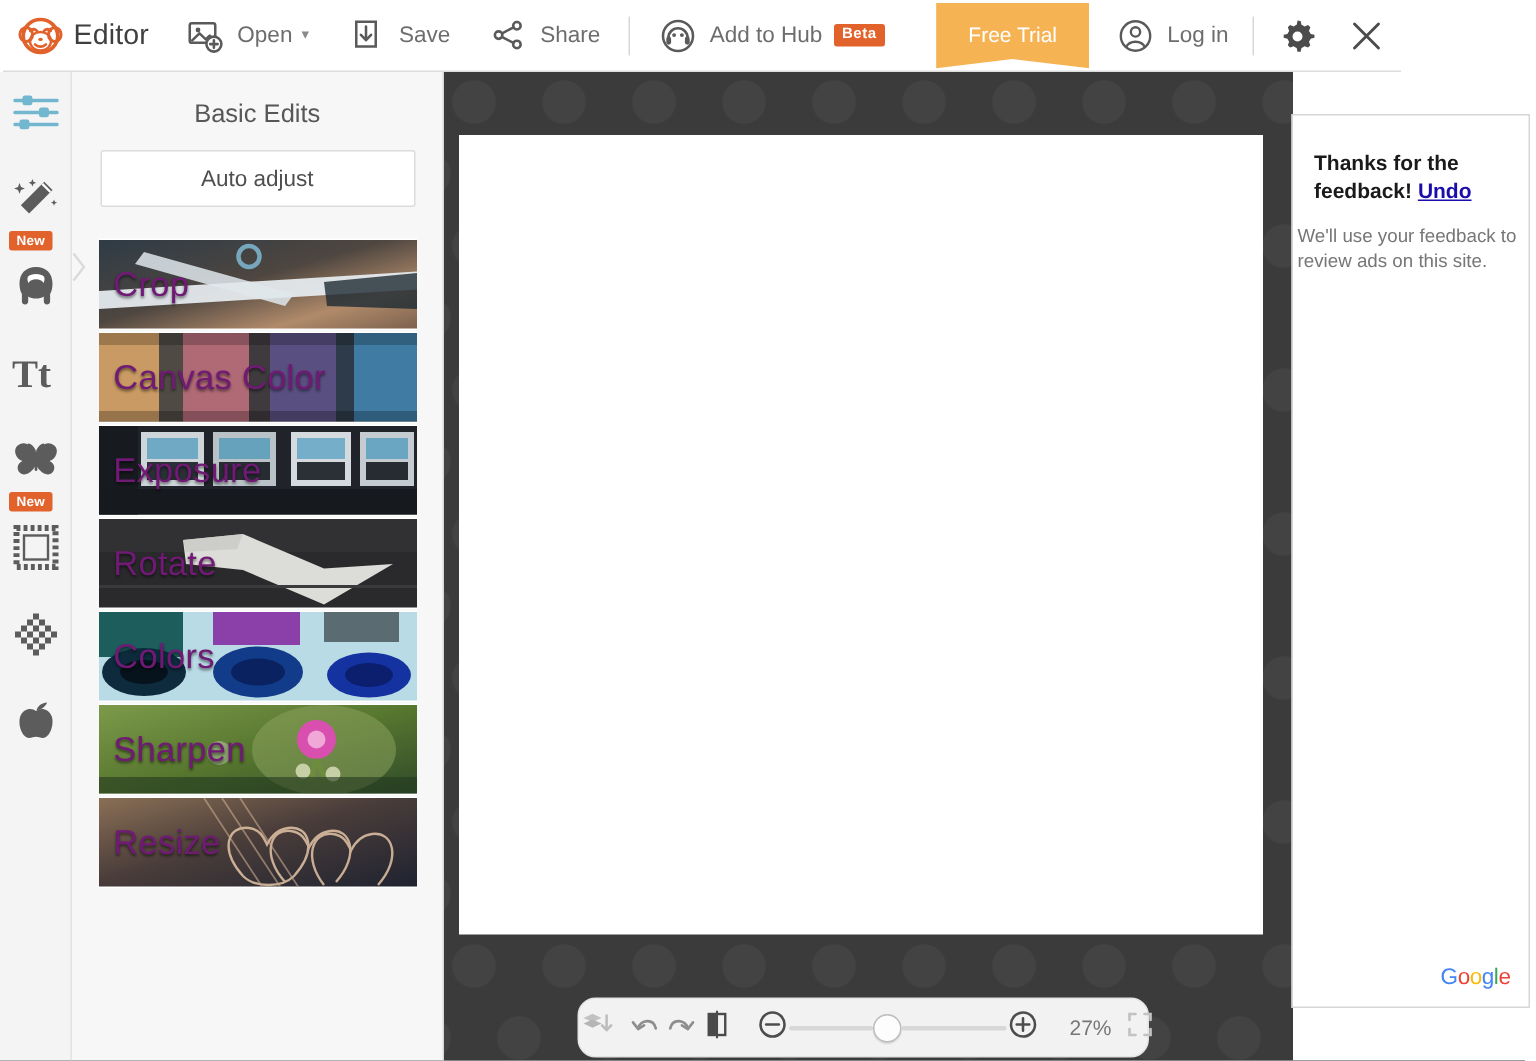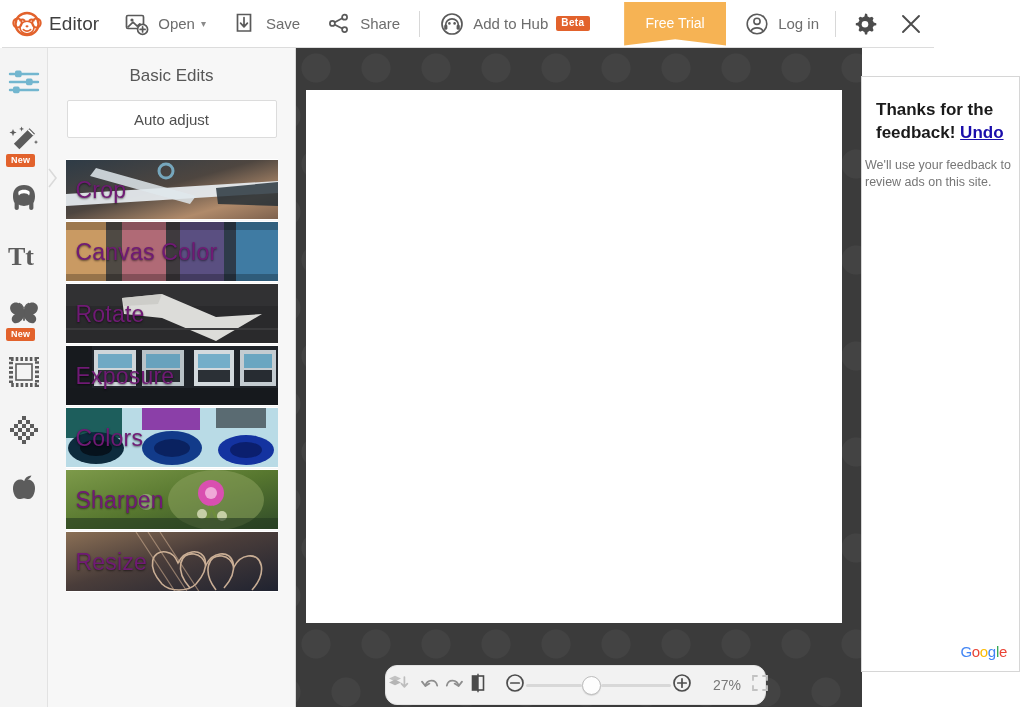--- a/index.html
+++ b/index.html
@@ -49,21 +49,21 @@
   .iconbtn{width:30px;height:30px;margin:0 8px;cursor:pointer;display:block;}
 
   
   .rail{
     position:absolute;left:0;top:48px;width:48px;height:659px;
     background:#f4f4f4;border-right:1px solid #e2e2e2;
     box-sizing:border-box;z-index:20;
   }
   .rail-item{
     position:relative;width:48px;height:48px;margin-top:10px;
-    display:flex;align-items:center;justify-content:center;cursor:pointer;
+    display:flex;align-items:flex-start;justify-content:center;cursor:pointer;
   }
   .rail-item svg{display:block;}
   .newbadge{
     position:absolute;left:6px;bottom:-3px;background:#e2622c;color:#fff;
     font-size:9px;font-weight:bold;padding:2px 5px;border-radius:2px;
     line-height:1;letter-spacing:.2px;
   }
 
   
   .panel{
@@ -144,21 +144,21 @@
     min-width:34px;text-align:right;
   }
 
   
   .adpanel{
     position:absolute;left:861px;top:76px;width:159px;height:596px;
     background:#ffffff;border:1px solid #d6d6d6;box-sizing:border-box;
     z-index:20;font-family:"Liberation Sans",sans-serif;
   }
   .ad-head{
-    font-size:17px;font-weight:bold;color:#1a1a1a;
+    font-size:14px;font-weight:bold;color:#1a1a1a;
     padding:22px 14px 0;line-height:1.35;
   }
   .ad-head a{color:#1a0dab;text-decoration:underline;font-weight:bold;}
   .ad-body{
     font-size:12.5px;color:#767676;padding:12px 3px 0;line-height:1.38;
   }
   .ad-foot{position:absolute;right:12px;bottom:10px;}
   .g{font-size:15px;letter-spacing:-.3px;font-family:"Liberation Sans",sans-serif;}
   .g1{color:#4285f4}.g2{color:#ea4335}.g3{color:#fbbc05}
   .g4{color:#4285f4}.g5{color:#34a853}.g6{color:#ea4335}
@@ -422,33 +422,20 @@
             <rect x="56" y="0" width="44" height="61" fill="#b06a76"></rect>
             <rect x="100" y="0" width="14" height="61" fill="#3f3a3e"></rect>
             <rect x="114" y="0" width="44" height="61" fill="#5a4f81"></rect>
             <rect x="158" y="0" width="12" height="61" fill="#2e3b4a"></rect>
             <rect x="170" y="0" width="42" height="61" fill="#3f7ba3"></rect>
             <rect x="0" y="0" width="212" height="8" fill="#000" opacity=".22"></rect>
             <rect x="0" y="52" width="212" height="9" fill="#000" opacity=".25"></rect>
           </svg>
         </span>
         <span class="cap">Canvas Color</span>
-      </div>
-
-      <div class="thumb">
-        <span class="art">
-          <svg viewBox="0 0 212 61" width="212" height="61" preserveAspectRatio="none">
-            <rect width="212" height="61" fill="#2a2a2c"></rect>
-            <rect y="0" width="212" height="22" fill="#313133"></rect>
-            <path d="M56 14 L96 10 L150 33 L196 30 L150 57 L96 34 L58 30 Z" fill="#e9e9e6" opacity=".93"></path>
-            <path d="M56 14 L96 10 L92 20 L58 22 Z" fill="#c9c9c4" opacity=".8"></path>
-            <rect y="44" width="212" height="2" fill="#3a3a3c"></rect>
-          </svg>
-        </span>
-        <span class="cap">Rotate</span>
       </div>
 
       <div class="thumb">
         <span class="art">
           <svg viewBox="0 0 212 61" width="212" height="61" preserveAspectRatio="none">
             <rect width="212" height="61" fill="#20242a"></rect>
             <g>
               <rect x="28" y="4" width="42" height="36" fill="#cfd6da"></rect>
               <rect x="32" y="8" width="34" height="14" fill="#6fa9c4"></rect>
               <rect x="32" y="24" width="34" height="12" fill="#2b3036"></rect>
@@ -460,20 +447,33 @@
               <rect x="132" y="24" width="32" height="12" fill="#2b3036"></rect>
               <rect x="174" y="4" width="36" height="36" fill="#c4ccd1"></rect>
               <rect x="178" y="8" width="28" height="14" fill="#6aa6c1"></rect>
               <rect x="178" y="24" width="28" height="12" fill="#272c32"></rect>
             </g>
             <rect x="0" y="0" width="26" height="61" fill="#171a1e"></rect>
             <rect x="0" y="42" width="212" height="19" fill="#16191d"></rect>
           </svg>
         </span>
         <span class="cap">Exposure</span>
+      </div>
+
+      <div class="thumb">
+        <span class="art">
+          <svg viewBox="0 0 212 61" width="212" height="61" preserveAspectRatio="none">
+            <rect width="212" height="61" fill="#2a2a2c"></rect>
+            <rect y="0" width="212" height="22" fill="#313133"></rect>
+            <path d="M56 14 L96 10 L150 33 L196 30 L150 57 L96 34 L58 30 Z" fill="#e9e9e6" opacity=".93"></path>
+            <path d="M56 14 L96 10 L92 20 L58 22 Z" fill="#c9c9c4" opacity=".8"></path>
+            <rect y="44" width="212" height="2" fill="#3a3a3c"></rect>
+          </svg>
+        </span>
+        <span class="cap">Rotate</span>
       </div>
 
       <div class="thumb">
         <span class="art">
           <svg viewBox="0 0 212 61" width="212" height="61" preserveAspectRatio="none">
             <rect width="212" height="61" fill="#b9dbe6"></rect>
             <rect x="0" y="0" width="56" height="30" fill="#1d5e5c"></rect>
             <rect x="76" y="0" width="58" height="22" fill="#8b3fa8"></rect>
             <rect x="150" y="0" width="50" height="20" fill="#5a6b72"></rect>
             <ellipse cx="30" cy="40" rx="28" ry="16" fill="#0d2b3d"></ellipse>

